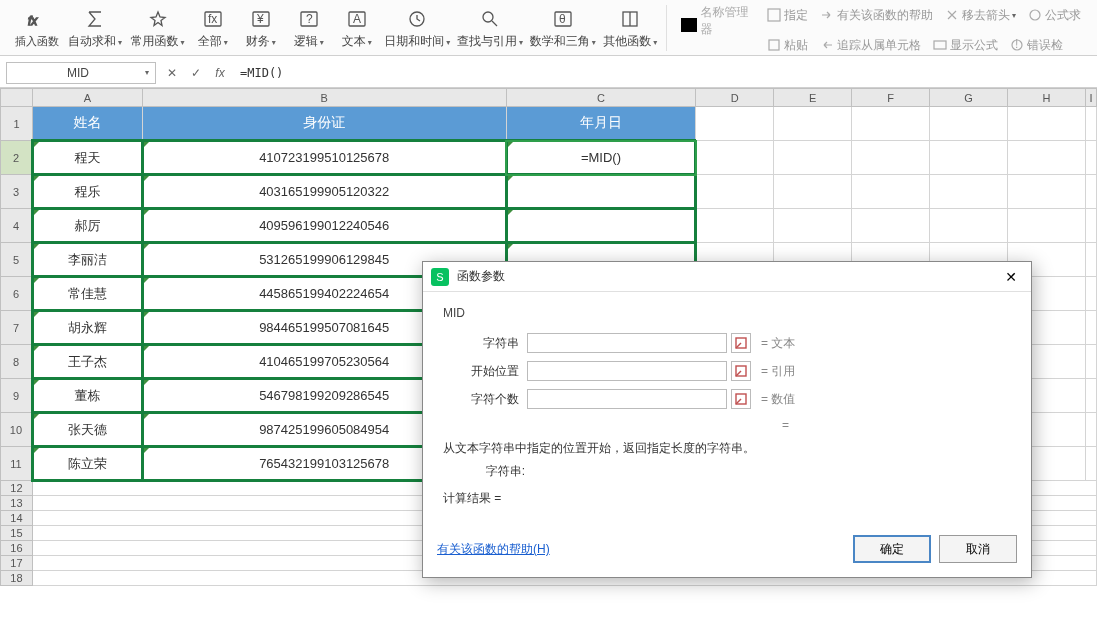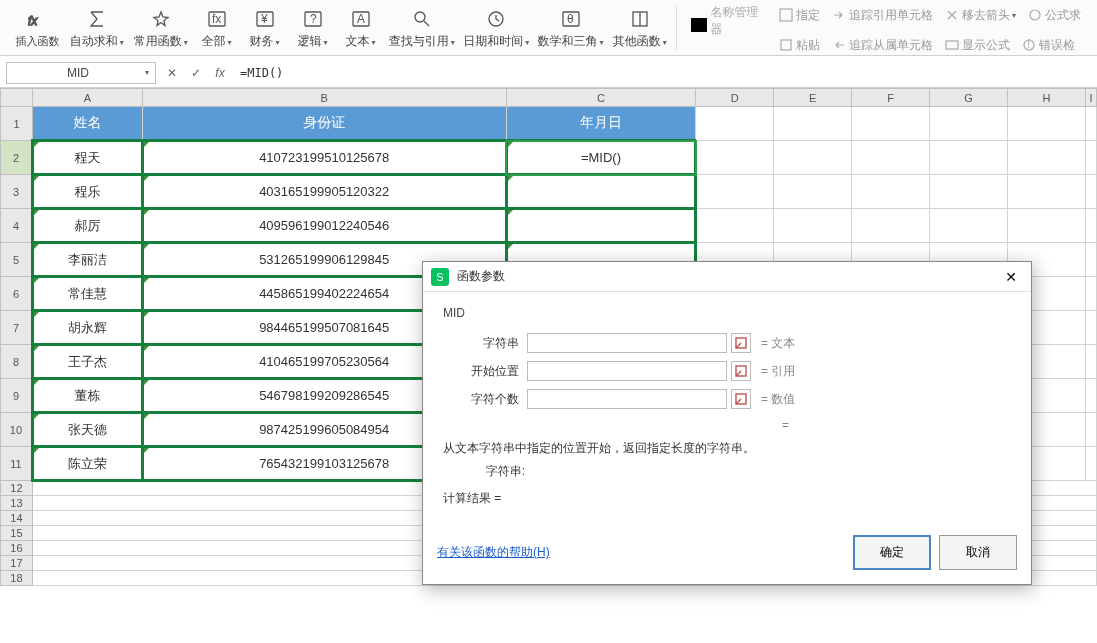--- a/index.html
+++ b/index.html
@@ -56,21 +56,21 @@
 .argrow .refbtn svg{stroke:#c05050;fill:none;stroke-width:1.4}
 .argrow .eqv { margin-left:10px; color:#888; }
 .eq-alone { text-align:right; width:350px; color:#888; margin:6px 0 8px; }
 .desc { color:#333; margin:6px 0 6px 4px; }
 .desc2 { display:flex; margin:2px 0 10px 4px; }
 .desc2 .k{ width:88px; text-align:right; padding-right:6px; color:#333; }
 .result-line { color:#333; margin:4px 0 8px 4px; }
 .dialog-footer { display:flex; align-items:center; padding:6px 14px 14px; }
 .help-link { color:#1a5fd0; text-decoration:underline; cursor:pointer; }
 .spacer { flex:1; }
-.dbtn { width:78px; height:35px; border:1px solid #999; background:#f4f4f4; margin-left:8px; cursor:pointer; display:flex; align-items:center; justify-content:center; }
+.dbtn { width:78px; height:28px; border:1px solid #999; background:#f4f4f4; margin-left:8px; cursor:pointer; display:flex; align-items:center; justify-content:center; }
 .dbtn.primary { border:2px solid #4a86c5; }
 </style>
 </head>
 <body>
 
 <div class="ribbon">
   <div class="ribbon-group">
     <div class="icon">
         <svg width="22" height="20">
           <text x="2" y="15" font-style="italic" font-size="14" fill="#555">fx</text>
@@ -126,34 +126,34 @@
         <svg width="20" height="20">
           <rect x="2" y="3" width="16" height="14" rx="1"></rect>
           <text x="6" y="14" font-size="10" fill="#555" stroke="none">A</text>
         </svg>
       </div>
     <div class="lbl"><span>文本</span><span class="dd-caret">▾</span></div>
   </div>
   <div class="ribbon-group">
     <div class="icon">
         <svg width="20" height="20">
+          <circle cx="10" cy="10" r="7"></circle>
+          <path d="M10 6v4l3 2"></path>
+        </svg>
+      </div>
+    <div class="lbl"><span>日期和时间</span><span class="dd-caret">▾</span></div>
+  </div>
+  <div class="ribbon-group">
+    <div class="icon">
+        <svg width="20" height="20">
           <circle cx="8" cy="8" r="5"></circle>
           <path d="M12 12l5 5"></path>
         </svg>
       </div>
     <div class="lbl"><span>查找与引用</span><span class="dd-caret">▾</span></div>
-  </div>
-  <div class="ribbon-group">
-    <div class="icon">
-        <svg width="20" height="20">
-          <circle cx="10" cy="10" r="7"></circle>
-          <path d="M10 6v4l3 2"></path>
-        </svg>
-      </div>
-    <div class="lbl"><span>日期和时间</span><span class="dd-caret">▾</span></div>
   </div>
   <div class="ribbon-group">
     <div class="icon">
         <svg width="20" height="20">
           <rect x="2" y="3" width="16" height="14" rx="1"></rect>
           <text x="6" y="14" font-size="10" fill="#555" stroke="none">θ</text>
         </svg>
       </div>
     <div class="lbl"><span>数学和三角</span><span class="dd-caret">▾</span></div>
   </div>
@@ -180,21 +180,21 @@
       <div class="rb-small">
           <svg width="14" height="14">
             <rect x="1" y="1" width="12" height="12"></rect>
           </svg>
           <span>指定</span>
         </div>
       <div class="rb-small">
           <svg width="14" height="14">
             <path d="M2 7h8m0 0l-3-3m3 3l-3 3"></path>
           </svg>
-          <span>追踪引用单元格</span>
+          <span>有关该函数的帮助</span>
         </div>
       <div class="rb-small">
           <svg width="14" height="14">
             <path d="M3 3l8 8M11 3l-8 8"></path>
           </svg>
           <span>移去箭头</span>
           <span class="dd-caret">▾</span>
         </div>
       <div class="rb-small">
           <svg width="14" height="14">

